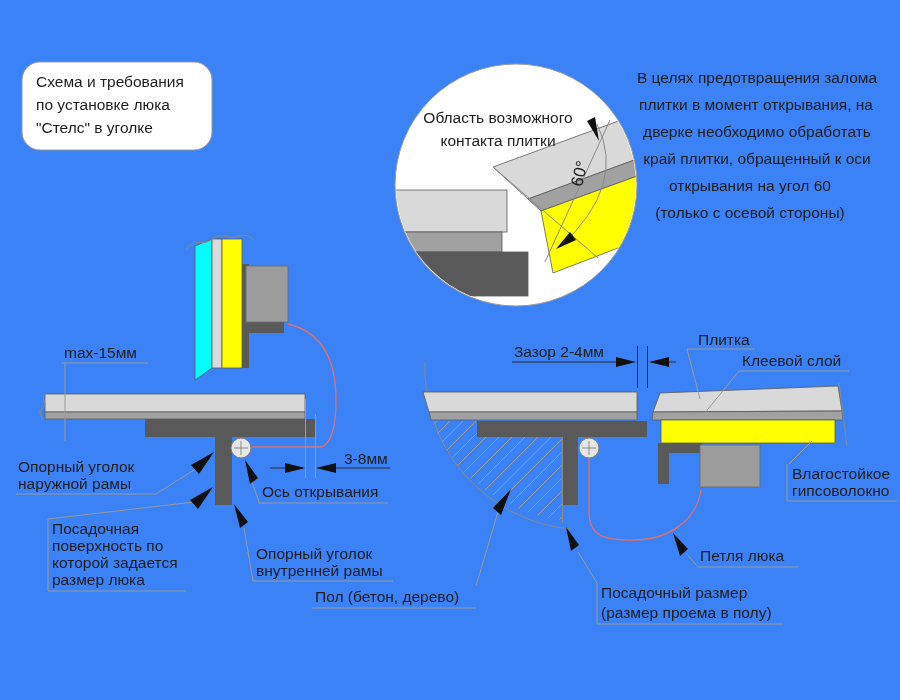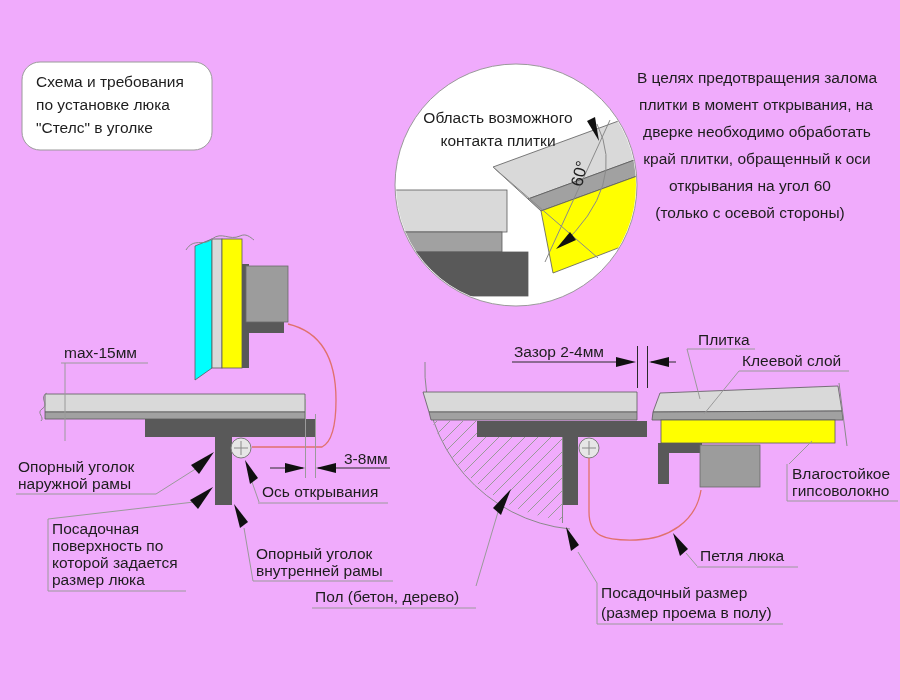--- a/index.html
+++ b/index.html
@@ -1,16 +1,16 @@
 <!DOCTYPE html>
 <html><head>
 <meta charset="utf-8">
 <style>
   html,body{margin:0;padding:0;background:#ffffff;}
-  .canvas{position:relative;width:900px;height:700px;background:#f0abfc;overflow:hidden;
+  .canvas{position:relative;width:900px;height:700px;background:#3b82f6;overflow:hidden;
           font-family:"Liberation Sans",sans-serif;}
   svg text{font-family:"Liberation Sans",sans-serif;fill:#1d1d1d;}
   .lbl{font-size:15.5px;}
   .note{font-size:15.5px;}
   .dim{font-size:15.5px;}
   .angle{font-size:17px;}
   .leader{stroke:#9a9a9a;stroke-width:1;fill:none;}
   .uline{stroke:#9a9a9a;stroke-width:1;}
   .thin{stroke:#8a8a8a;stroke-width:1;fill:none;}
   .outline{stroke:#5a5a5a;stroke-width:0.8;}

